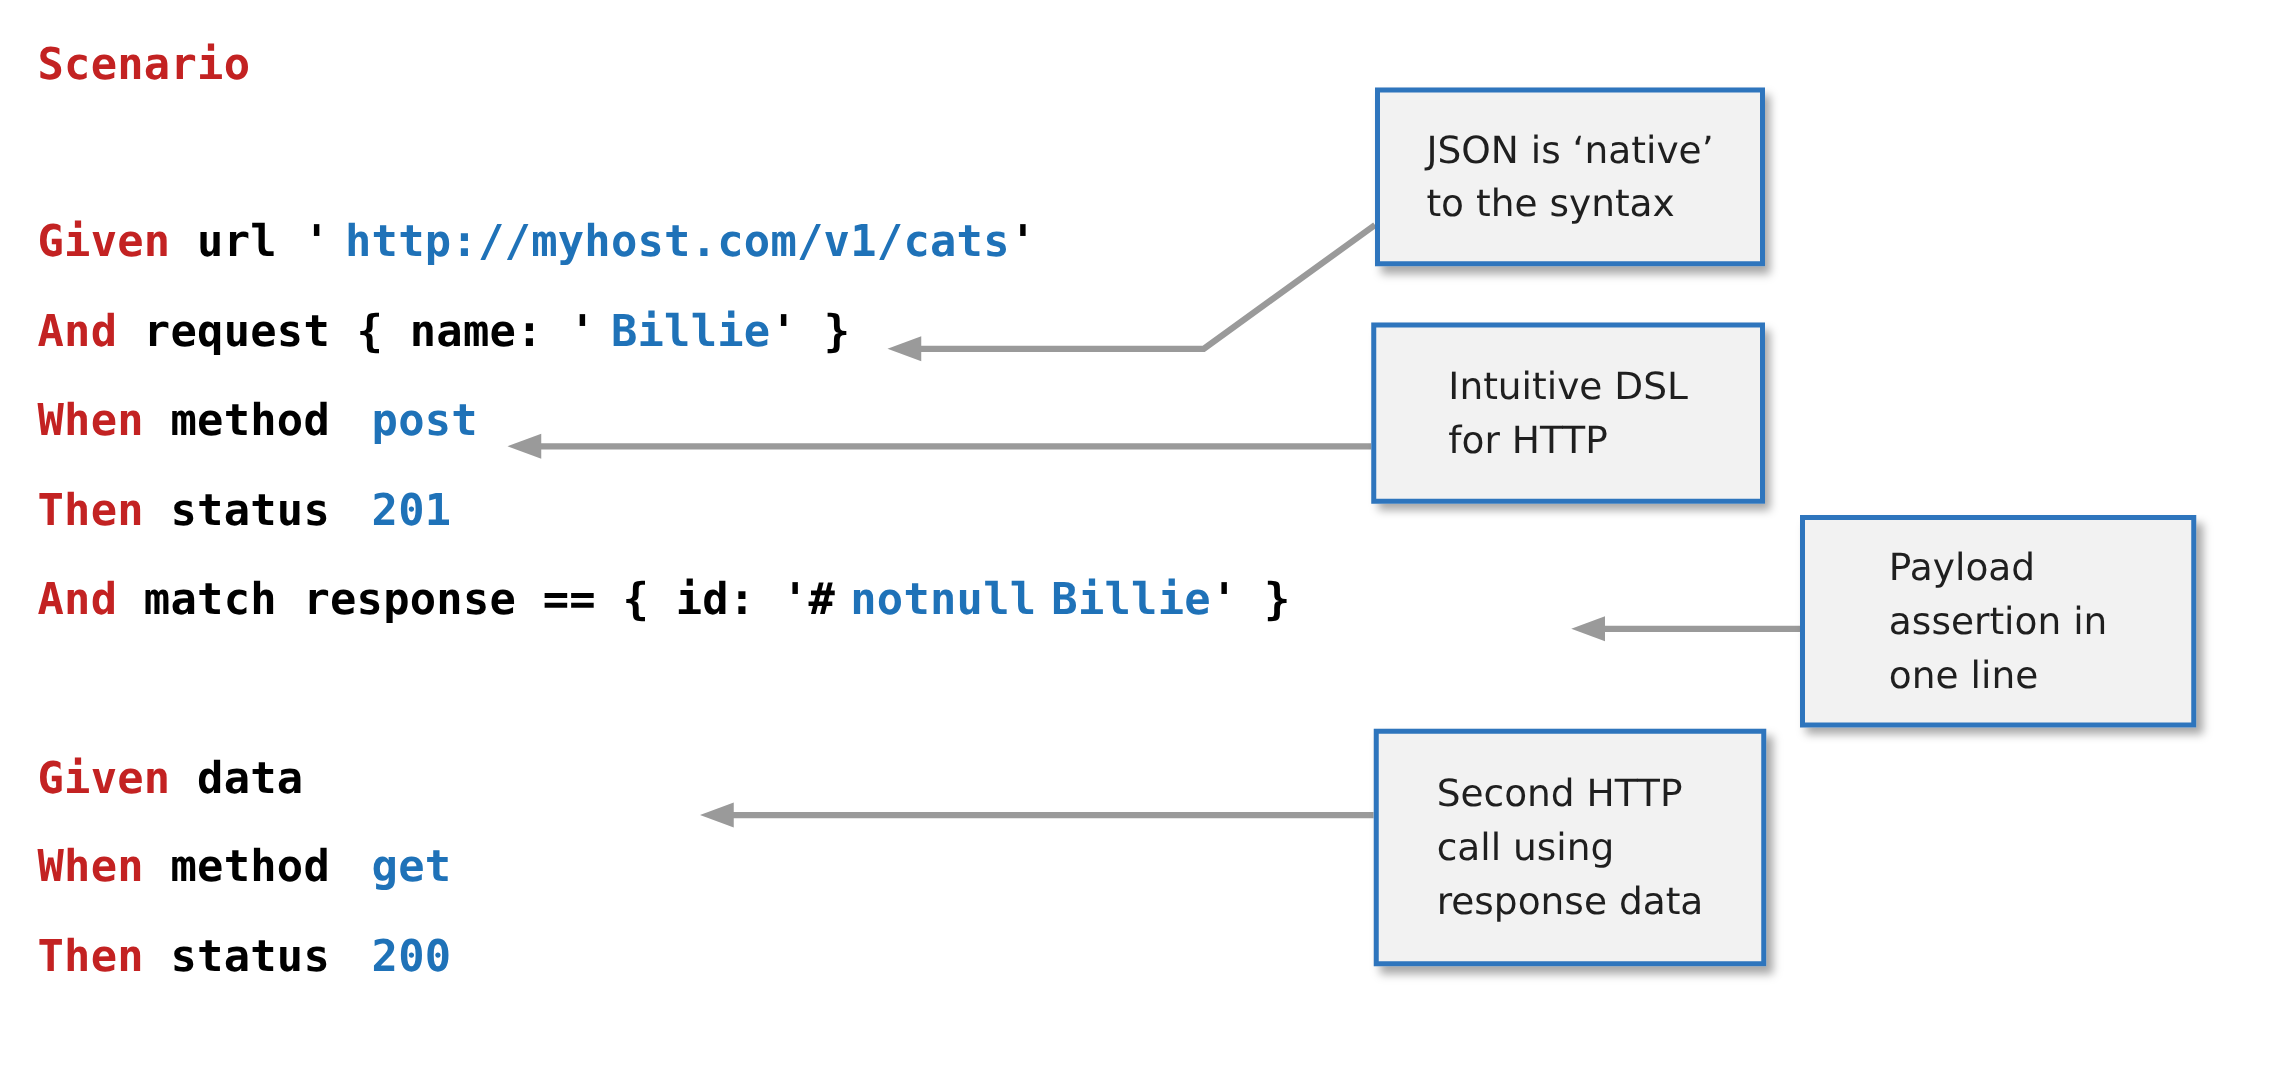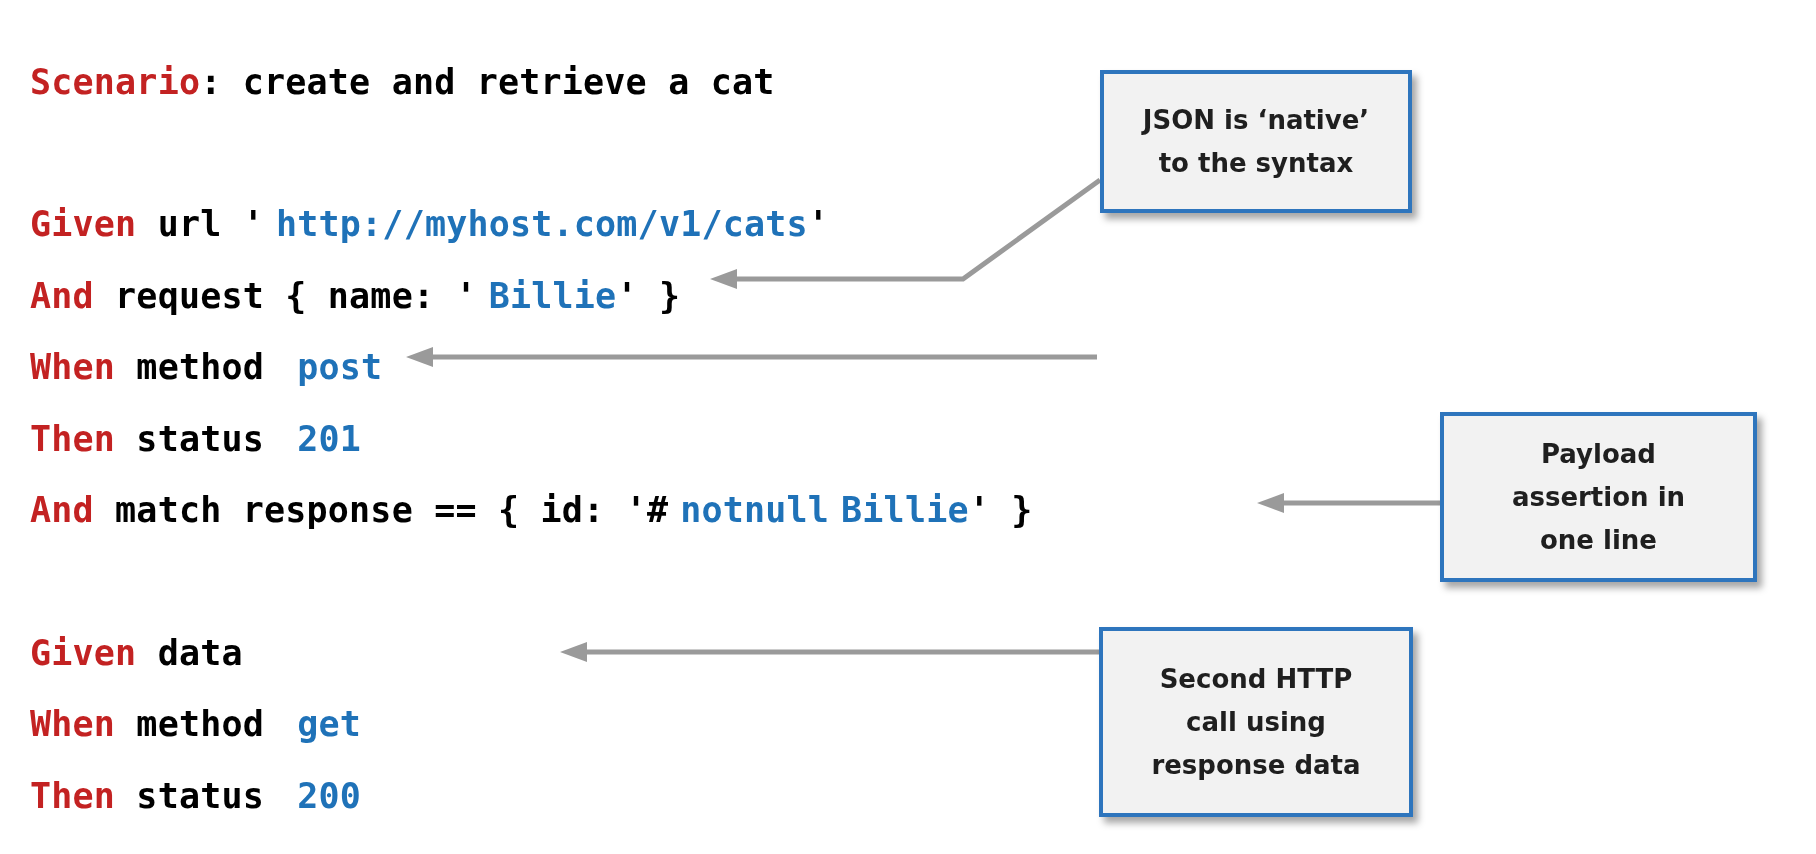--- a/index.html
+++ b/index.html
@@ -19,21 +19,21 @@
     width: 1816px;
     height: 854px;
     background: var(--page-bg);
     overflow: hidden;
     font-family: "DejaVu Sans", "Liberation Sans", sans-serif;
   }
   
   .code-block {
     position: absolute;
     left: 30px;
-    top: 46px;
+    top: 16px;
   }
   .code-line {
     height: 71.4px;
     display: flex;
     align-items: center;
     font-family: "DejaVu Sans Mono", "Liberation Mono", monospace;
     font-weight: bold;
     font-size: 35px;
     letter-spacing: 0.2px;
     white-space: pre;
@@ -43,49 +43,48 @@
   .tok-black { color: var(--code-black); }
   
   .callout {
     position: absolute;
     background: var(--box-bg);
     border: 4px solid var(--box-border-blue);
     box-shadow: 5px 6px 7px rgba(0,0,0,0.35);
     display: flex;
     align-items: center;
     justify-content: center;
-    text-align: center;
-    font-size: 26px;
+    text-align: left;
+    font-size: 30px;
     line-height: 43px;
     color: var(--box-text);
     white-space: pre-line;
-    font-weight: bold;
   }
   #callout-json-native   { left: 1100px; top:  70px; width: 312px; height: 143px; }
   #callout-intuitive-dsl { left: 1097px; top: 258px; width: 315px; height: 145px; }
   #callout-payload       { left: 1440px; top: 412px; width: 317px; height: 170px; }
-  #callout-second-call   { left: 1099px; top: 583px; width: 314px; height: 190px; margin-top: 44px; }
+  #callout-second-call   { left: 1099px; top: 583px; width: 314px; height: 190px; }
   
   .arrows {
     position: absolute;
     left: 0; top: 0;
     width: 1816px;
     height: 854px;
     pointer-events: none;
   }
   .arrow-line { stroke: var(--arrow-gray); stroke-width: 5; fill: none; }
   .arrow-head { fill: var(--arrow-gray); stroke: none; }
 </style>
 </head>
 <body>
 
 <div class="canvas">
 
   <div class="code-block">
-      <div class="code-line"><span class="tok-red">Scenario</span><span class="tok-black">: create and retrieve a cat</span></div>
+      <div class="code-line"><span class="tok-red">Scenario</span></div>
       <div class="code-line"></div>
       <div class="code-line"><span class="tok-red">Given</span><span class="tok-black"> url '</span><span class="tok-blue">http://myhost.com/v1/cats</span><span class="tok-black">'</span></div>
       <div class="code-line"><span class="tok-red">And</span><span class="tok-black"> request { name: '</span><span class="tok-blue">Billie</span><span class="tok-black">' }</span></div>
       <div class="code-line"><span class="tok-red">When</span><span class="tok-black"> method </span><span class="tok-blue">post</span></div>
       <div class="code-line"><span class="tok-red">Then</span><span class="tok-black"> status </span><span class="tok-blue">201</span></div>
       <div class="code-line"><span class="tok-red">And</span><span class="tok-black"> match response == { id: '#</span><span class="tok-blue">notnull</span><span class="tok-blue">Billie</span><span class="tok-black">' }</span></div>
       <div class="code-line"></div>
       <div class="code-line"><span class="tok-red">Given</span><span class="tok-black"> data </span></div>
       <div class="code-line"><span class="tok-red">When</span><span class="tok-black"> method </span><span class="tok-blue">get</span></div>
       <div class="code-line"><span class="tok-red">Then</span><span class="tok-black"> status </span><span class="tok-blue">200</span></div>
@@ -106,20 +105,22 @@
     </g>
     <g>
       <line class="arrow-line" x1="1099" y1="652" x2="584" y2="652"></line>
       <polygon class="arrow-head" points="560,652 587,642 587,662"></polygon>
     </g>
   </svg>
 
   <div class="callout" id="callout-json-native">JSON is ‘native’
 to the syntax</div>
 
+  <div class="callout" id="callout-intuitive-dsl">Intuitive DSL
+for HTTP</div>
 
   <div class="callout" id="callout-payload">Payload
 assertion in
 one line</div>
 
   <div class="callout" id="callout-second-call">Second HTTP
 call using
 response data</div>
 
 </div>

